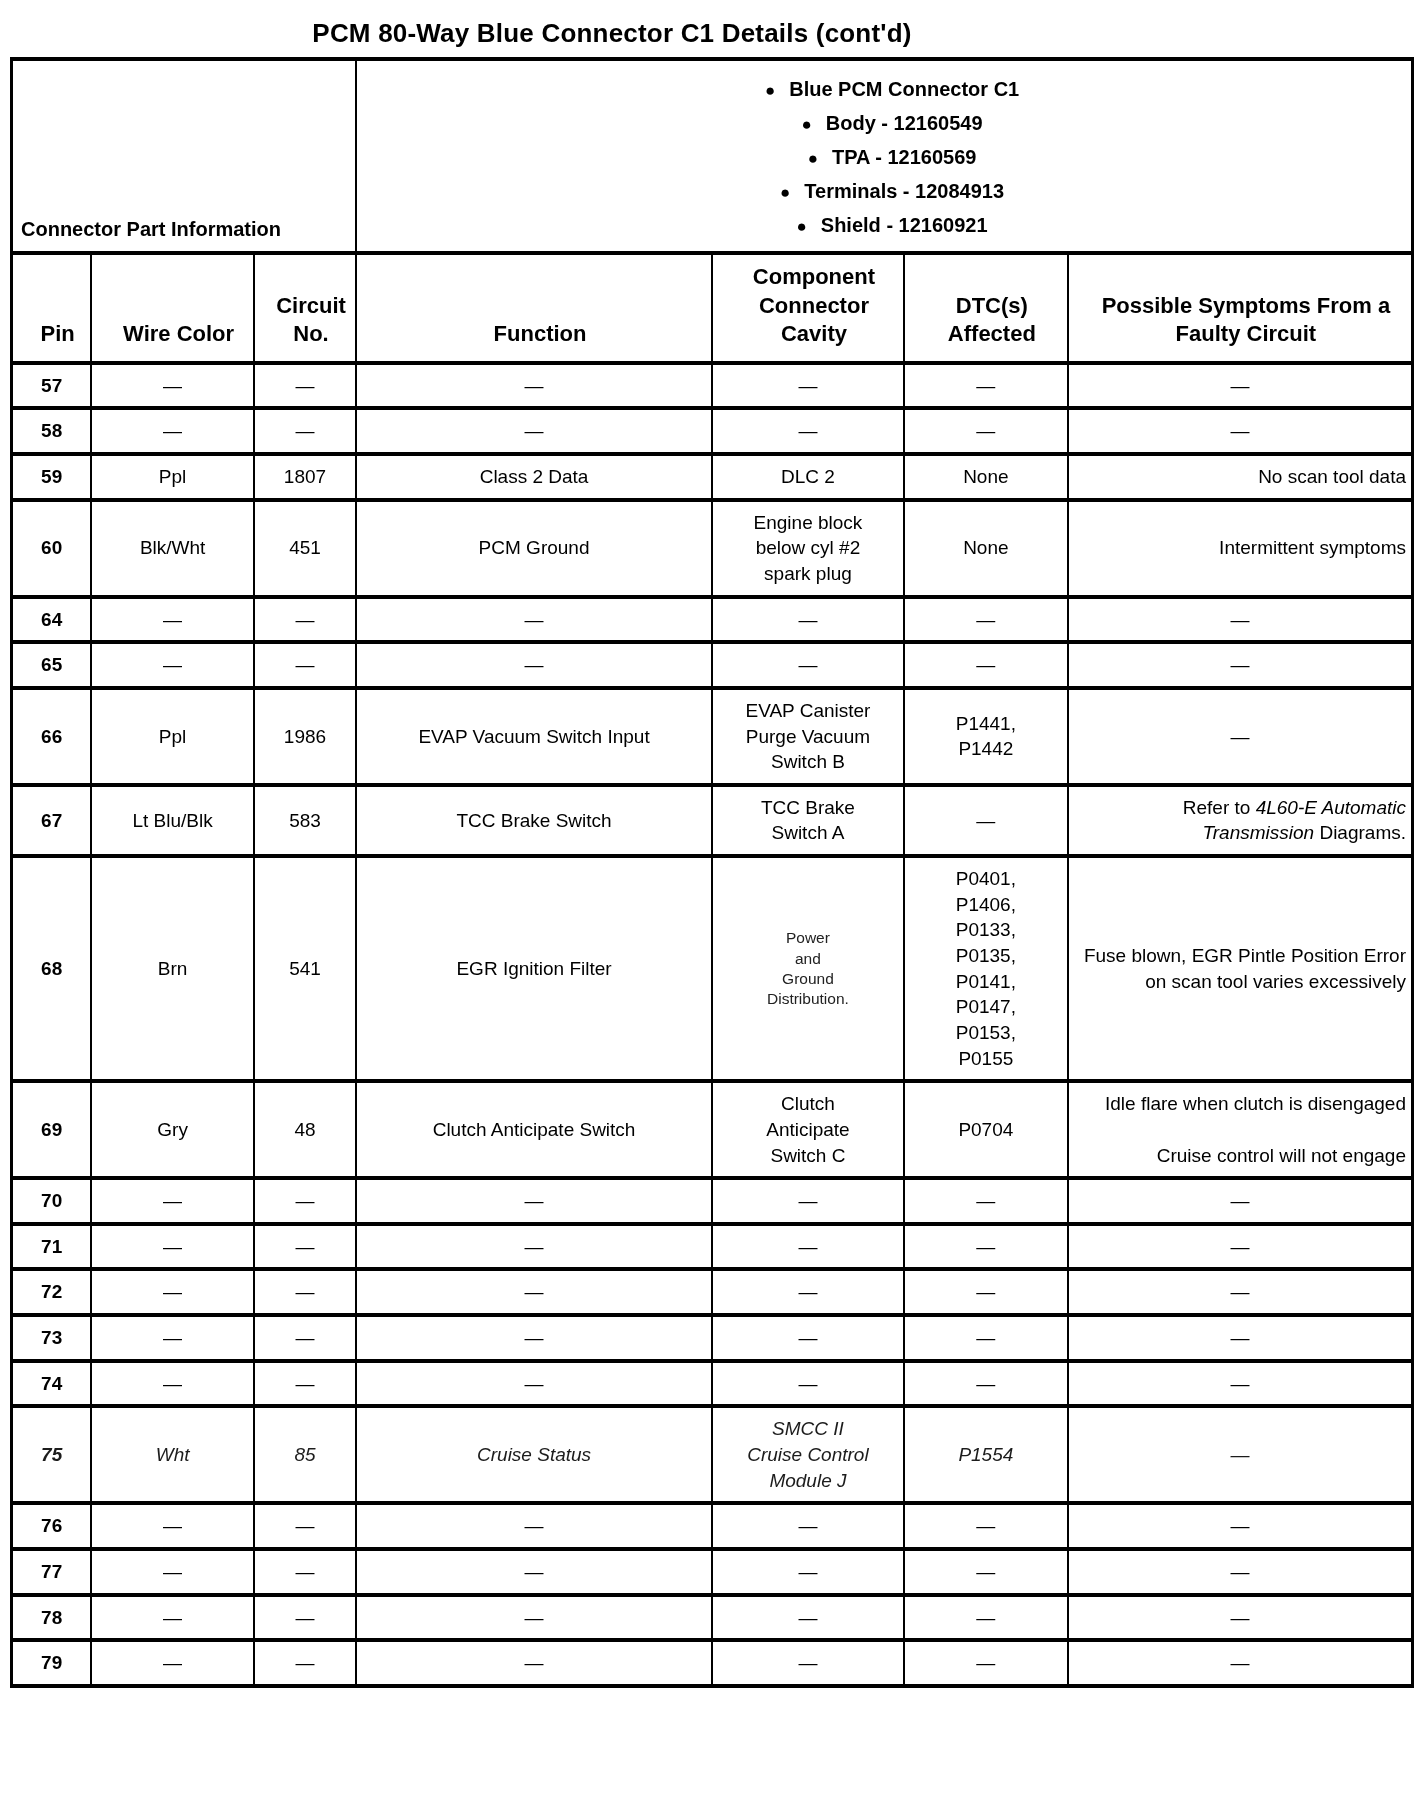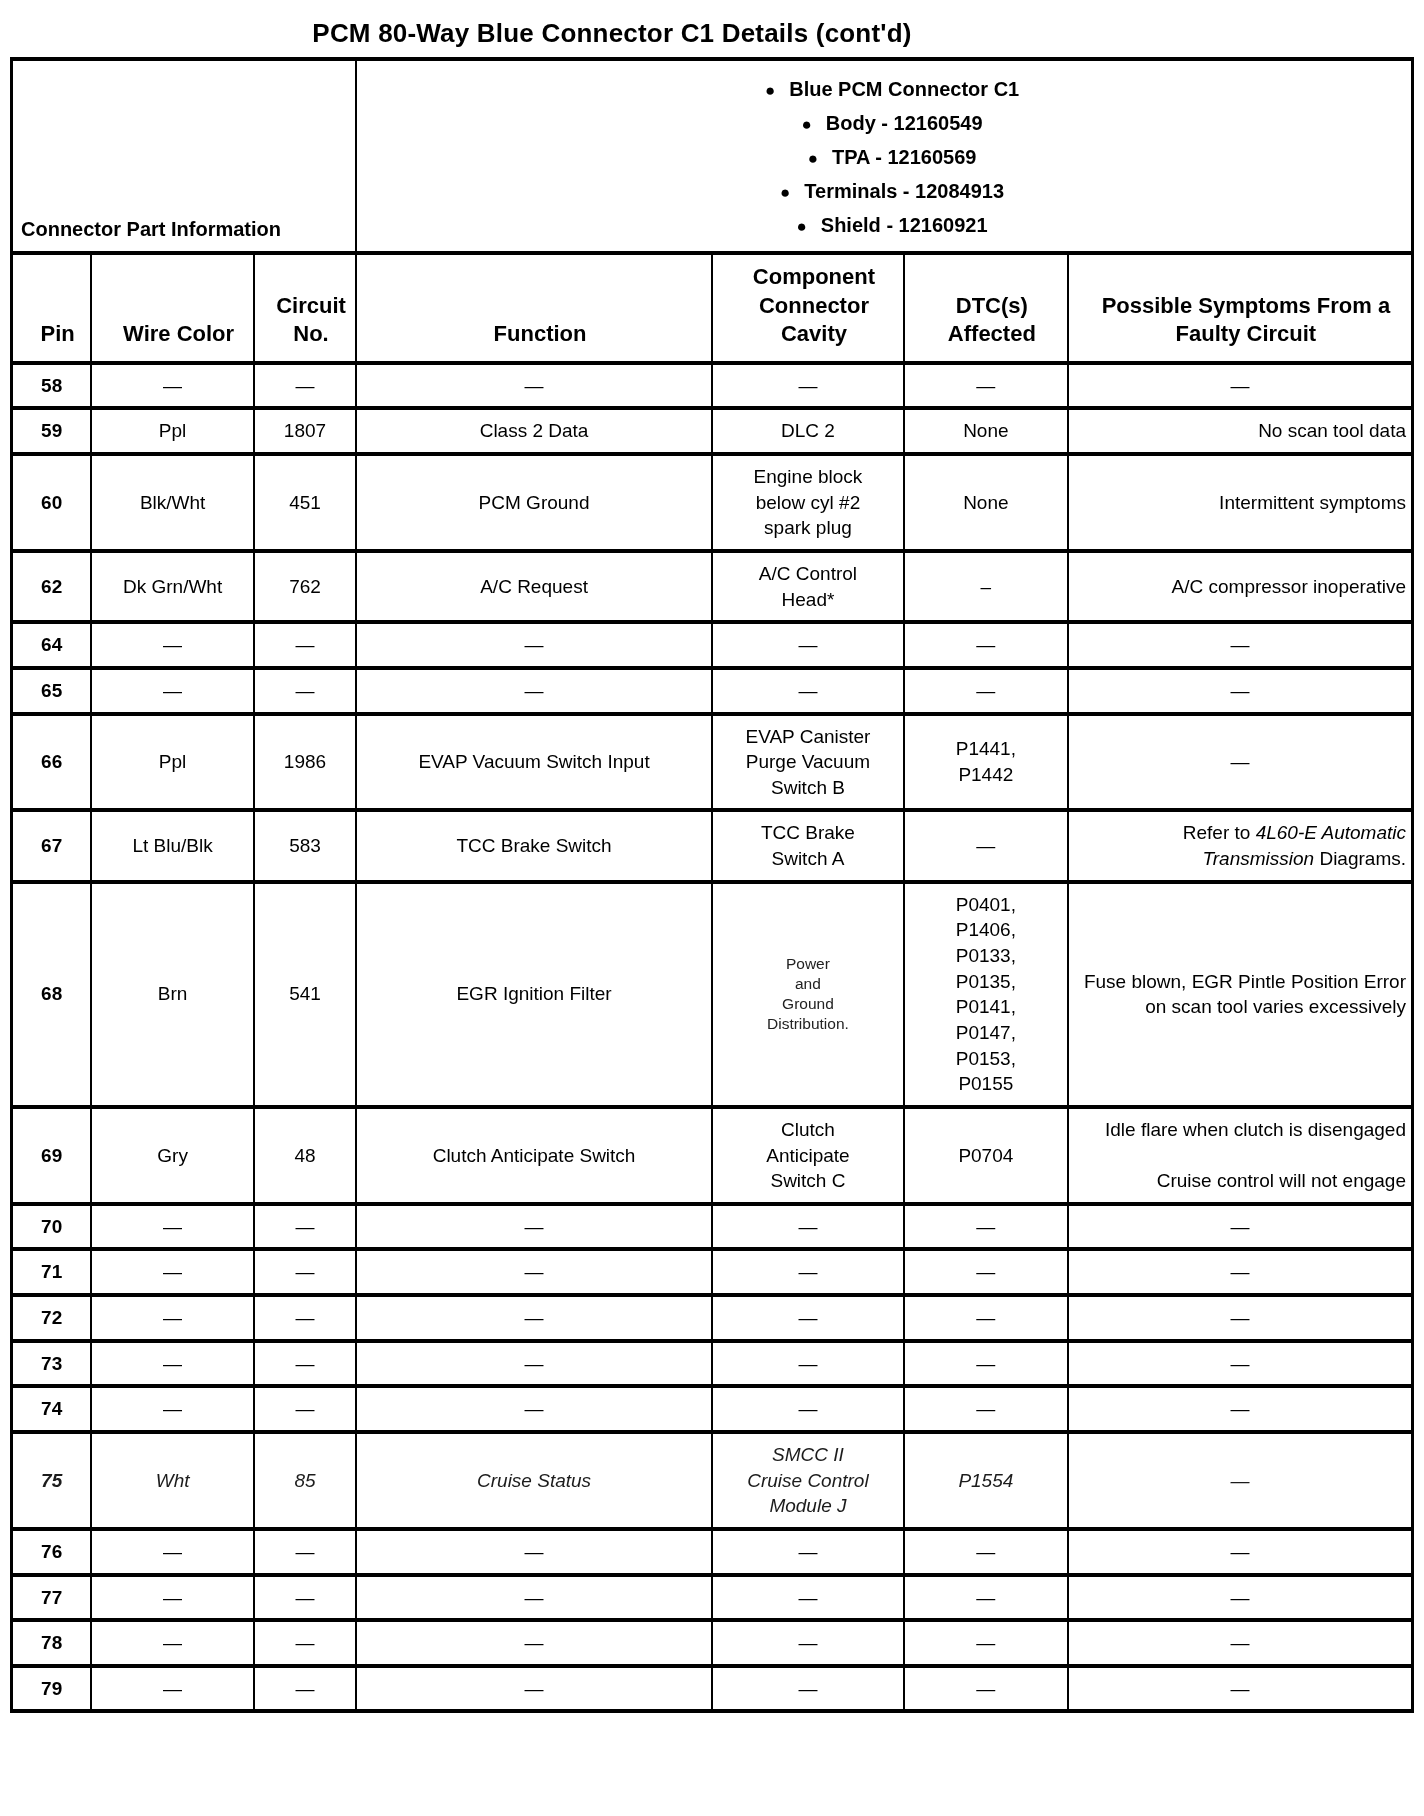--- a/index.html
+++ b/index.html
@@ -114,20 +114,29 @@
         <th class="colhead">Wire Color</th>
         <th class="colhead">Circuit No.</th>
         <th class="colhead">Function</th>
         <th class="colhead">Component Connector Cavity</th>
         <th class="colhead">DTC(s) Affected</th>
         <th class="colhead">Possible Symptoms From a Faulty Circuit</th>
       </tr>
     </thead>
     <tbody>
         <tr>
+          <td class="c-pin">57</td>
+          <td class="c-wire">—</td>
+          <td class="c-circuit">—</td>
+          <td class="c-func">—</td>
+          <td class="c-cavity">—</td>
+          <td class="c-dtc">—</td>
+          <td class="c-symptoms">—</td>
+        </tr>
+        <tr>
           <td class="c-pin">58</td>
           <td class="c-wire">—</td>
           <td class="c-circuit">—</td>
           <td class="c-func">—</td>
           <td class="c-cavity">—</td>
           <td class="c-dtc">—</td>
           <td class="c-symptoms">—</td>
         </tr>
         <tr>
           <td class="c-pin">59</td>
@@ -141,30 +150,20 @@
         <tr>
           <td class="c-pin">60</td>
           <td class="c-wire">Blk/Wht</td>
           <td class="c-circuit">451</td>
           <td class="c-func">PCM Ground</td>
           <td class="c-cavity">Engine block
 below cyl #2
 spark plug</td>
           <td class="c-dtc">None</td>
           <td class="c-symptoms left">Intermittent symptoms</td>
-        </tr>
-        <tr>
-          <td class="c-pin">62</td>
-          <td class="c-wire">Dk Grn/Wht</td>
-          <td class="c-circuit">762</td>
-          <td class="c-func">A/C Request</td>
-          <td class="c-cavity">A/C Control
-Head*</td>
-          <td class="c-dtc">–</td>
-          <td class="c-symptoms left">A/C compressor inoperative</td>
         </tr>
         <tr>
           <td class="c-pin">64</td>
           <td class="c-wire">—</td>
           <td class="c-circuit">—</td>
           <td class="c-func">—</td>
           <td class="c-cavity">—</td>
           <td class="c-dtc">—</td>
           <td class="c-symptoms">—</td>
         </tr>

